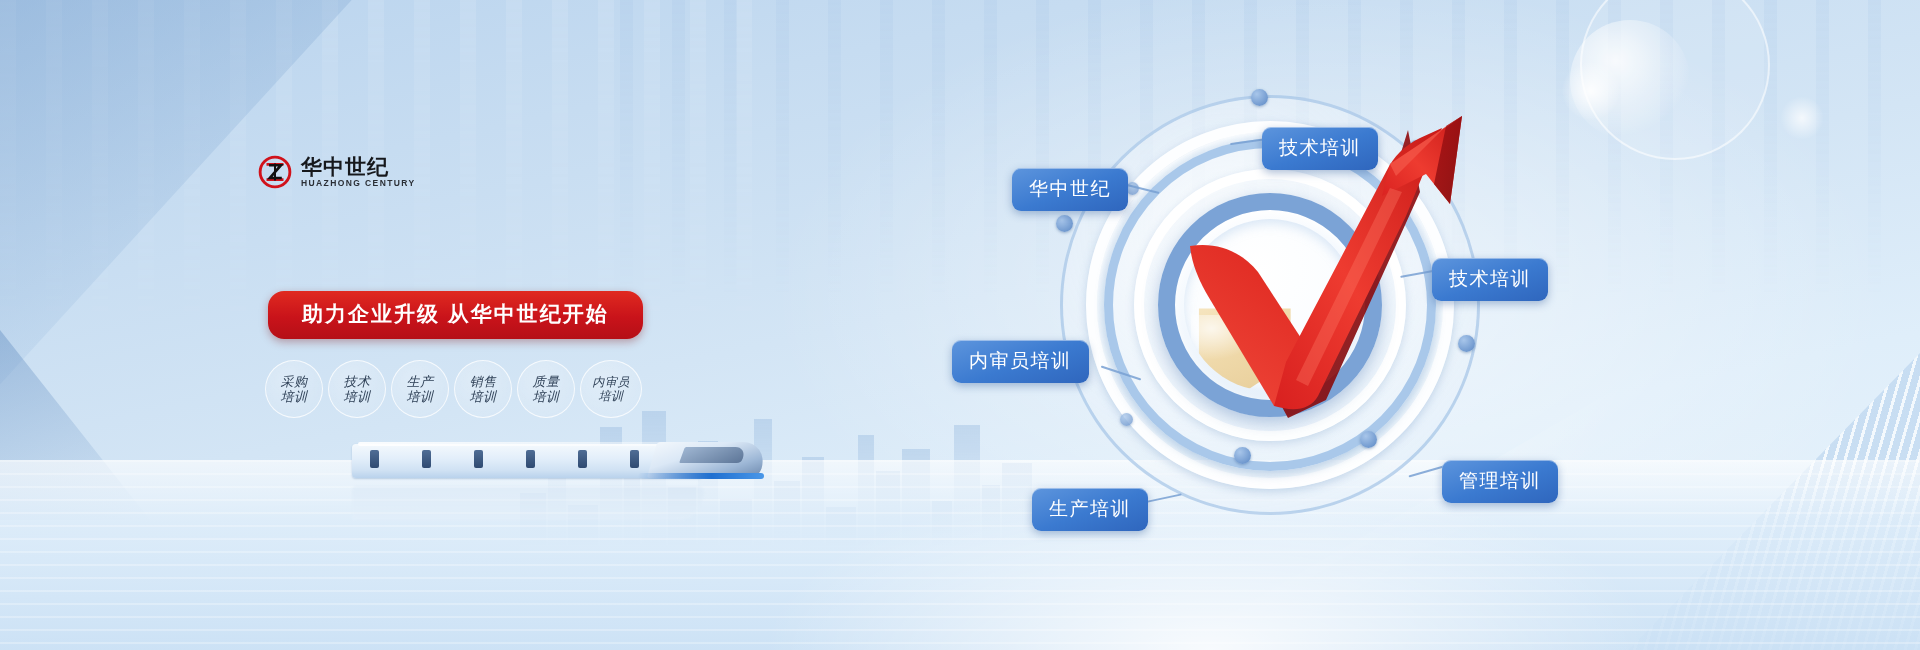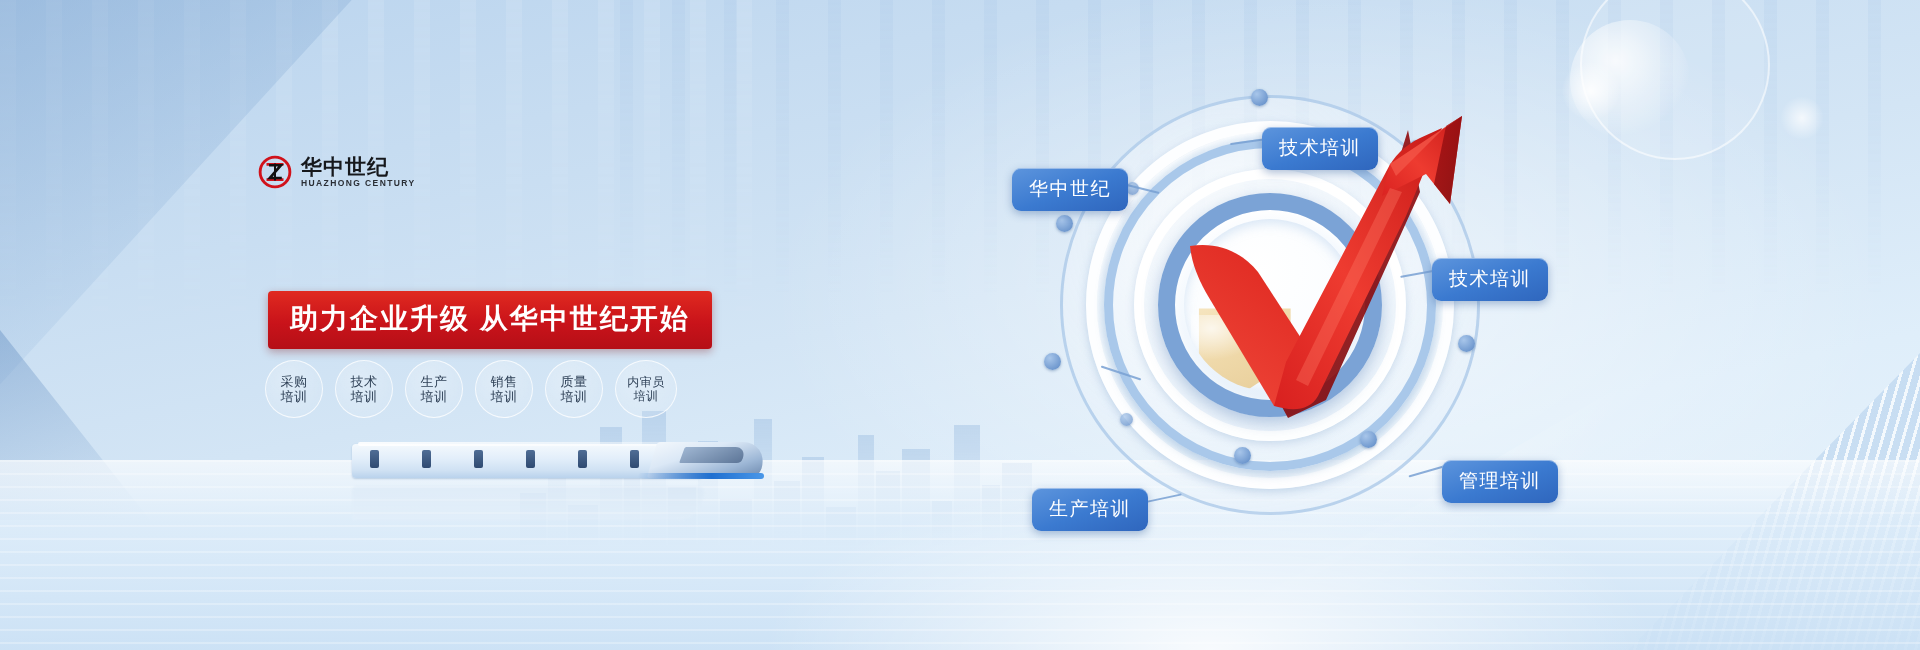--- a/index.html
+++ b/index.html
@@ -157,27 +157,27 @@
     font-size:46px; font-weight:bold; color:#ffffff; letter-spacing:2px;
     text-shadow:0 2px 7px rgba(58,100,150,.42);
     white-space:nowrap;
   }
   .headline .divider {
     width:2px; height:38px; background:rgba(255,255,255,.92); border-radius:1px;
   }
 
   .tagline {
     position:absolute; left:268px; top:291px;
-    padding:9px 22px 11px; border-radius:4px;
+    padding:9px 34px 11px; border-radius:16px;
     background:linear-gradient(180deg,#e02a20 0%,#c9131a 55%,#b50f17 100%);
     box-shadow:0 3px 9px rgba(130,20,22,.35);
-    font-size:28px; font-weight:bold; color:#fff; letter-spacing:2px; white-space:nowrap;
-  }
-
-  .chips { position:absolute; left:265px; top:360px; display:flex; gap:12px; }
+    font-size:21px; font-weight:bold; color:#fff; letter-spacing:2px; white-space:nowrap;
+  }
+
+  .chips { position:absolute; left:265px; top:360px; display:flex; gap:5px;font-style:italic; }
   .chip {
     width:58px; height:58px; border-radius:50%;
     border:1px solid rgba(255,255,255,.78);
     background:radial-gradient(circle at 40% 32%,rgba(255,255,255,.30),rgba(255,255,255,.04));
     display:flex; flex-direction:column; align-items:center; justify-content:center;
     font-size:13px; color:#2d3f55; line-height:1.18; letter-spacing:.5px;
   }
   .chip.wide { width:62px; font-size:12px; }
 
   
@@ -406,20 +406,21 @@
   <div class="leader" style="left:1110px; top:186px; width:50px; transform:rotate(14deg)"></div>
   <div class="pill" style="left:1012px; top:168px">华中世纪</div>
 
   <div class="leader" style="left:1230px; top:140px; width:46px; transform:rotate(-8deg)"></div>
   <div class="pill" style="left:1262px; top:127px">技术培训</div>
 
   <div class="leader" style="left:1400px; top:272px; width:44px; transform:rotate(-10deg)"></div>
   <div class="pill" style="left:1432px; top:258px">技术培训</div>
 
   <div class="leader" style="left:1100px; top:372px; width:42px; transform:rotate(18deg)"></div>
+  <div class="pill" style="left:952px; top:340px">内审员培训</div>
 
   <div class="leader" style="left:1408px; top:470px; width:40px; transform:rotate(-16deg)"></div>
   <div class="pill" style="left:1442px; top:460px">管理培训</div>
 
   <div class="leader" style="left:1138px; top:498px; width:44px; transform:rotate(-12deg)"></div>
   <div class="pill" style="left:1032px; top:488px">生产培训</div>
 
 </div>
 
 </body></html>

